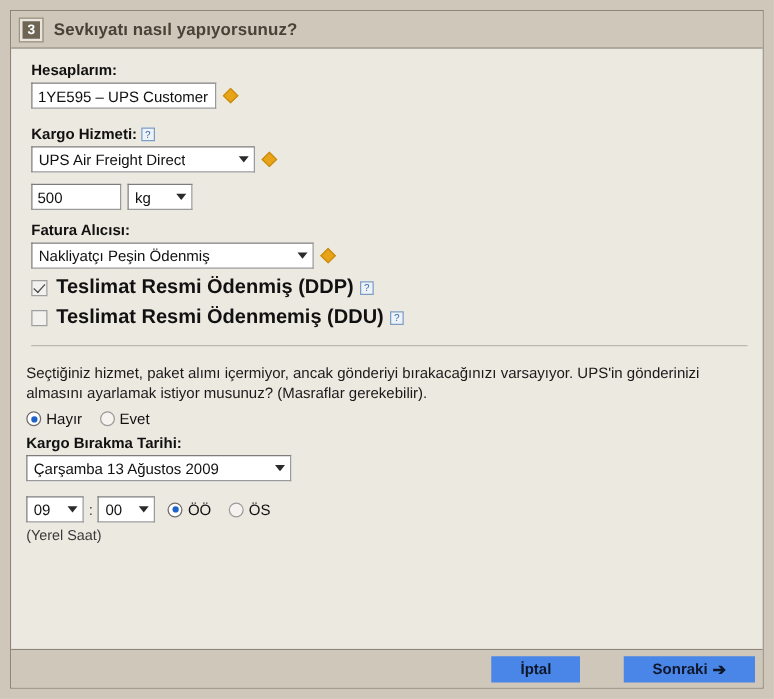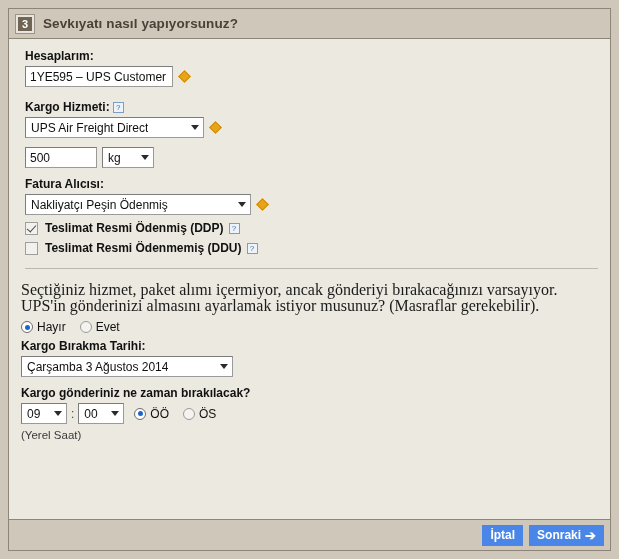--- a/index.html
+++ b/index.html
@@ -215,44 +215,43 @@
     position: absolute;
     left: 3px;
     top: 0px;
     width: 4px;
     height: 8px;
     border: solid #4a4a4a;
     border-width: 0 1.6px 1.6px 0;
     transform: rotate(42deg);
   }
   .chk-label {
-    font-size: 12px;
+    font-size: 16px;
     font-weight: bold;
     color: #111111;
     margin-right: 4px;
   }
 
   
   .divider {
     height: 1px;
     background: #bdb8ac;
     margin: 13px 0 0 0;
   }
 
   .section-bottom {
     padding: 9px 12px 0 12px;
   }
 
   .para {
-    font-size: 16px;
+    font-size: 12px;
     color: #1a1a1a;
     line-height: 16px;
     margin: 0 0 6px 0;
     max-width: 565px;
-    font-family: Liberation Serif, serif;
   }
 
   
   .radio-group {
     display: flex;
     align-items: center;
     gap: 4px;
     margin: 4px 0 5px 0;
   }
   .radio {
@@ -316,32 +315,33 @@
     border-top: 1px solid #8d8578;
     display: flex;
     align-items: center;
     justify-content: flex-end;
     padding-right: 6px;
     gap: 6px;
     box-sizing: border-box;
   }
   .btn {
     background: #4a86e8;
-    color: #ffffff;
+    color: #0f172a;
     font-size: 12px;
     font-weight: bold;
     border: none;
     height: 21px;
-    padding: 0 8px;
+    padding: 0 23px;
     display: inline-flex;
     align-items: center;
     justify-content: center;
     gap: 4px;
     cursor: pointer;
     font-family: "Liberation Sans", sans-serif;
+    margin-left: 29px;
   }
   .btn .arrow-glyph {
     font-size: 13px;
     line-height: 13px;
   }
 </style>
 </head>
 <body>
 
 <div id="app">
@@ -426,30 +426,27 @@
           <span class="radio-label">Hayır</span>
           <span class="radio"></span>
           <span class="radio-label">Evet</span>
         </div>
 
         <div class="field-label">
           <span>Kargo Bırakma Tarihi:</span>
         </div>
         <div class="row">
           <div class="sel sel-date">
-            <span class="sel-text">Çarşamba 3 Ağustos 2014</span>
+            <span class="sel-text">Çarşamba 13 Ağustos 2009</span>
             <span class="arrow"></span>
           </div>
         </div>
 
         <div class="spacer-6"></div>
 
-        <div class="field-label">
-          <span>Kargo gönderiniz ne zaman bırakılacak?</span>
-        </div>
 
         <div class="time-row">
           <div class="sel sel-hour">
             <span class="sel-text">09</span>
             <span class="arrow"></span>
           </div>
           <span class="colon">:</span>
           <div class="sel sel-min">
             <span class="sel-text">00</span>
             <span class="arrow"></span>

